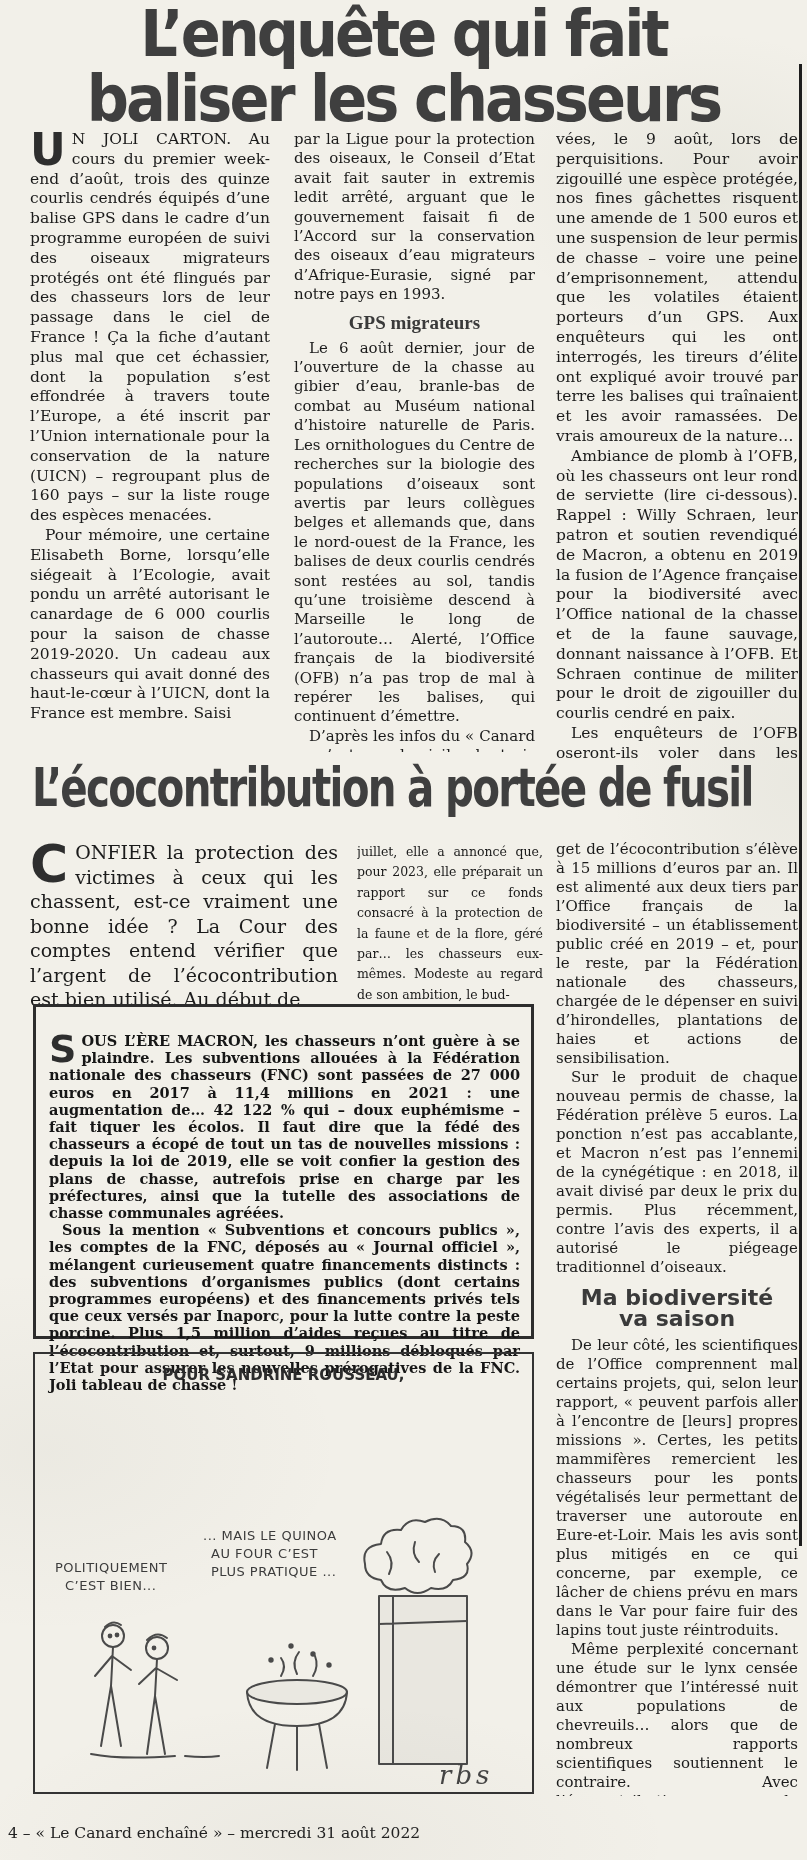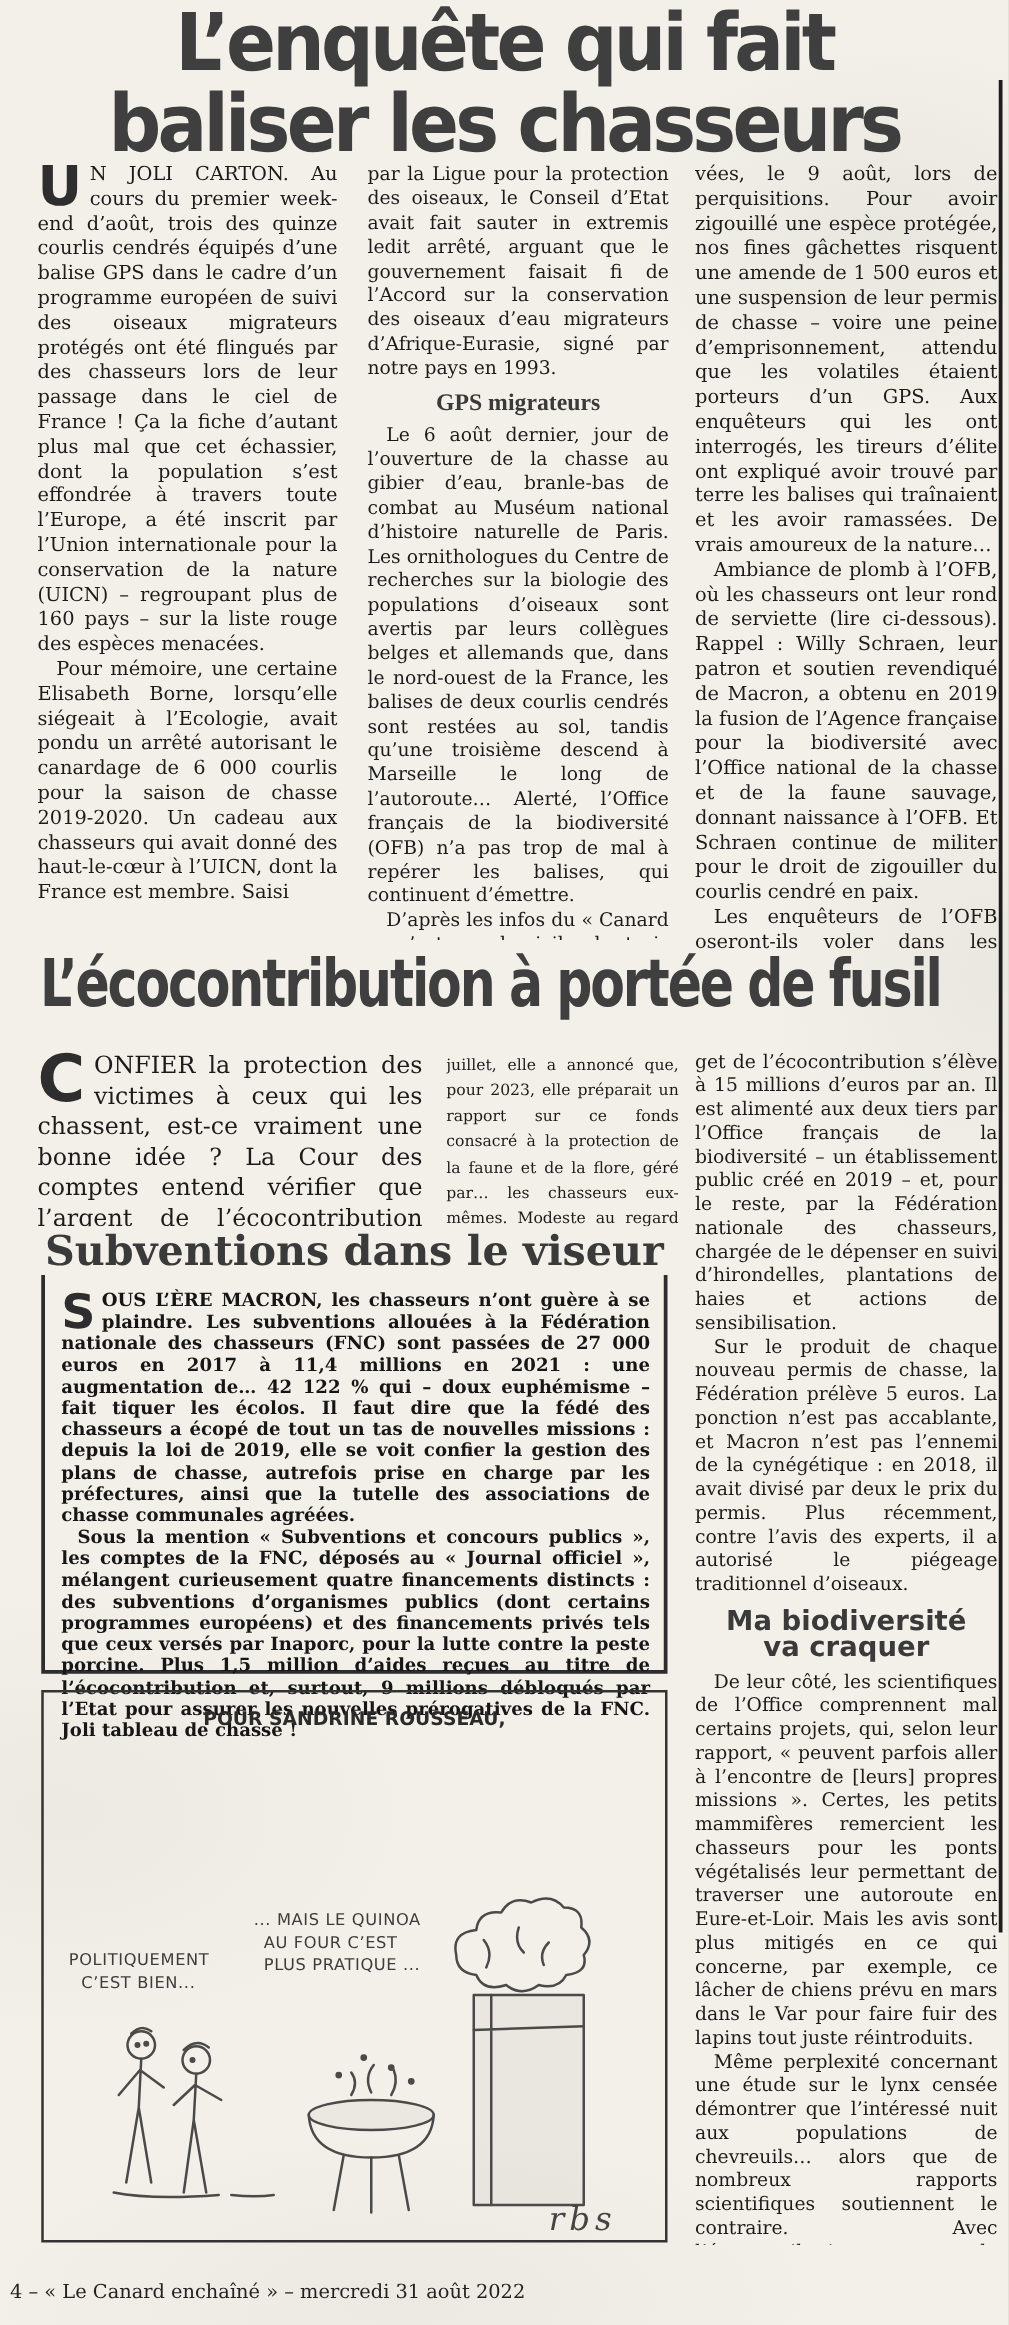--- a/index.html
+++ b/index.html
@@ -112,28 +112,27 @@
   </section>
 
   <section class="col a2c2">
     <p>juillet, elle a annoncé que, pour 2023, elle préparait un rapport sur ce fonds consacré à la protection de la faune et de la flore, géré par… les chasseurs eux-mêmes. Modeste au regard de son ambition, le bud-</p>
   </section>
 
   <section class="col a2c3">
     <p>get de l’écocontribution s’élève à 15 millions d’euros par an. Il est alimenté aux deux tiers par l’Office français de la biodiversité – un établissement public créé en 2019 – et, pour le reste, par la Fédération nationale des chasseurs, chargée de le dépenser en suivi d’hirondelles, plantations de haies et actions de sensibilisation.</p>
     <p class="ind">Sur le produit de chaque nouveau permis de chasse, la Fédération prélève 5 euros. La ponction n’est pas accablante, et Macron n’est pas l’ennemi de la cynégétique : en 2018, il avait divisé par deux le prix du permis. Plus récemment, contre l’avis des experts, il a autorisé le piégeage traditionnel d’oiseaux.</p>
     <h3 class="subhead2">Ma biodiversité</h3>
-    <h3 class="subhead2 last">va craquer</h3>
+    <h3 class="subhead2 last">va saison</h3>
     <p class="ind">De leur côté, les scientifiques de l’Office comprennent mal certains projets, qui, selon leur rapport, « peuvent parfois aller à l’encontre de [leurs] propres missions ». Certes, les petits mammifères remercient les chasseurs pour les ponts végétalisés leur permettant de traverser une autoroute en Eure-et-Loir. Mais les avis sont plus mitigés en ce qui concerne, par exemple, ce lâcher de chiens prévu en mars dans le Var pour faire fuir des lapins tout juste réintroduits.</p>
     <p class="ind">Même perplexité concernant une étude sur le lynx censée démontrer que l’intéressé nuit aux populations de chevreuils… alors que de nombreux rapports scientifiques soutiennent le contraire. Avec l’écocontribution, la restauration de la biodiversité avance à pas de fourmi. Une façon de rester dans le règne animal…</p>
 
   </section>
 
   <aside class="subbox">
-    <h2 class="boxtitle">Subventions dans le viseur</h2>
     <div class="boxbody">
       <p><span class="dropcap">S</span><span>OUS L’ÈRE MACRON, les chasseurs n’ont guère à se plaindre. Les subventions allouées à la Fédération nationale des chasseurs (FNC) sont passées de 27 000 euros en 2017 à 11,4 millions en 2021 : une augmentation de… 42 122 % qui – doux euphémisme – fait tiquer les écolos. Il faut dire que la fédé des chasseurs a écopé de tout un tas de nouvelles missions : depuis la loi de 2019, elle se voit confier la gestion des plans de chasse, autrefois prise en charge par les préfectures, ainsi que la tutelle des associations de chasse communales agréées.</span></p>
       <p class="ind">Sous la mention « Subventions et concours publics », les comptes de la FNC, déposés au « Journal officiel », mélangent curieusement quatre financements distincts : des subventions d’organismes publics (dont certains programmes européens) et des financements privés tels que ceux versés par Inaporc, pour la lutte contre la peste porcine. Plus 1,5 million d’aides reçues au titre de l’écocontribution et, surtout, 9 millions débloqués par l’Etat pour assurer les nouvelles prérogatives de la FNC. Joli tableau de chasse !</p>
     </div>
   </aside>
 
   <figure class="cartoon">
     <figcaption class="caption">
       <div>POUR SANDRINE ROUSSEAU,</div>
     </figcaption>

